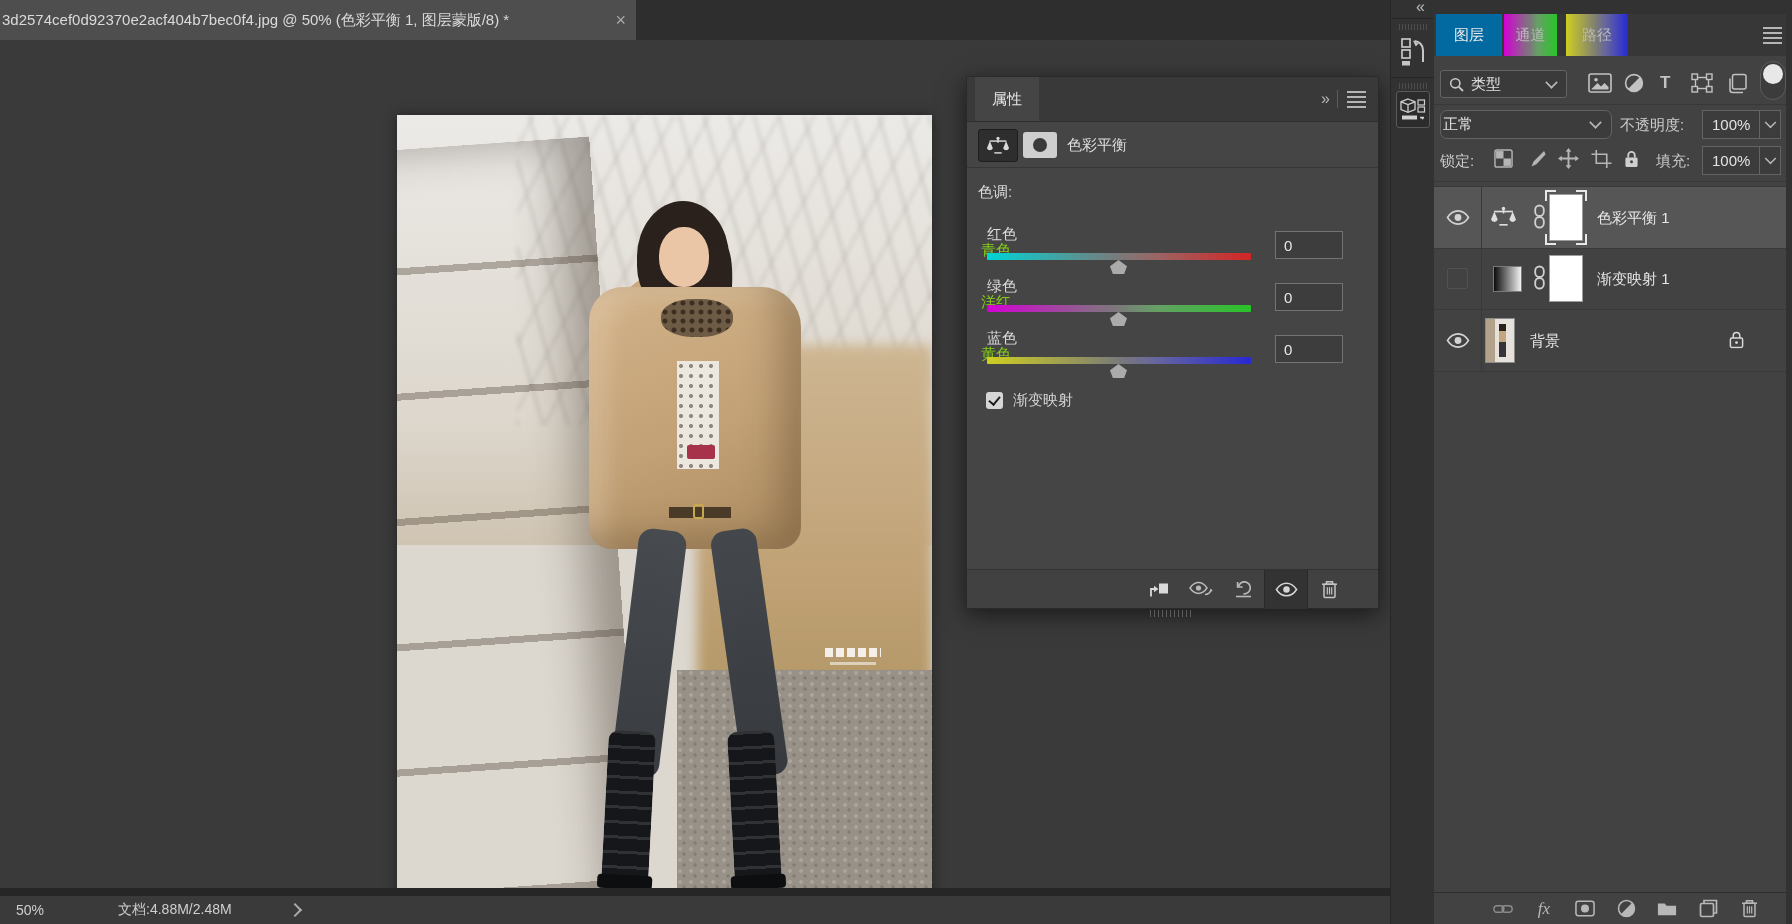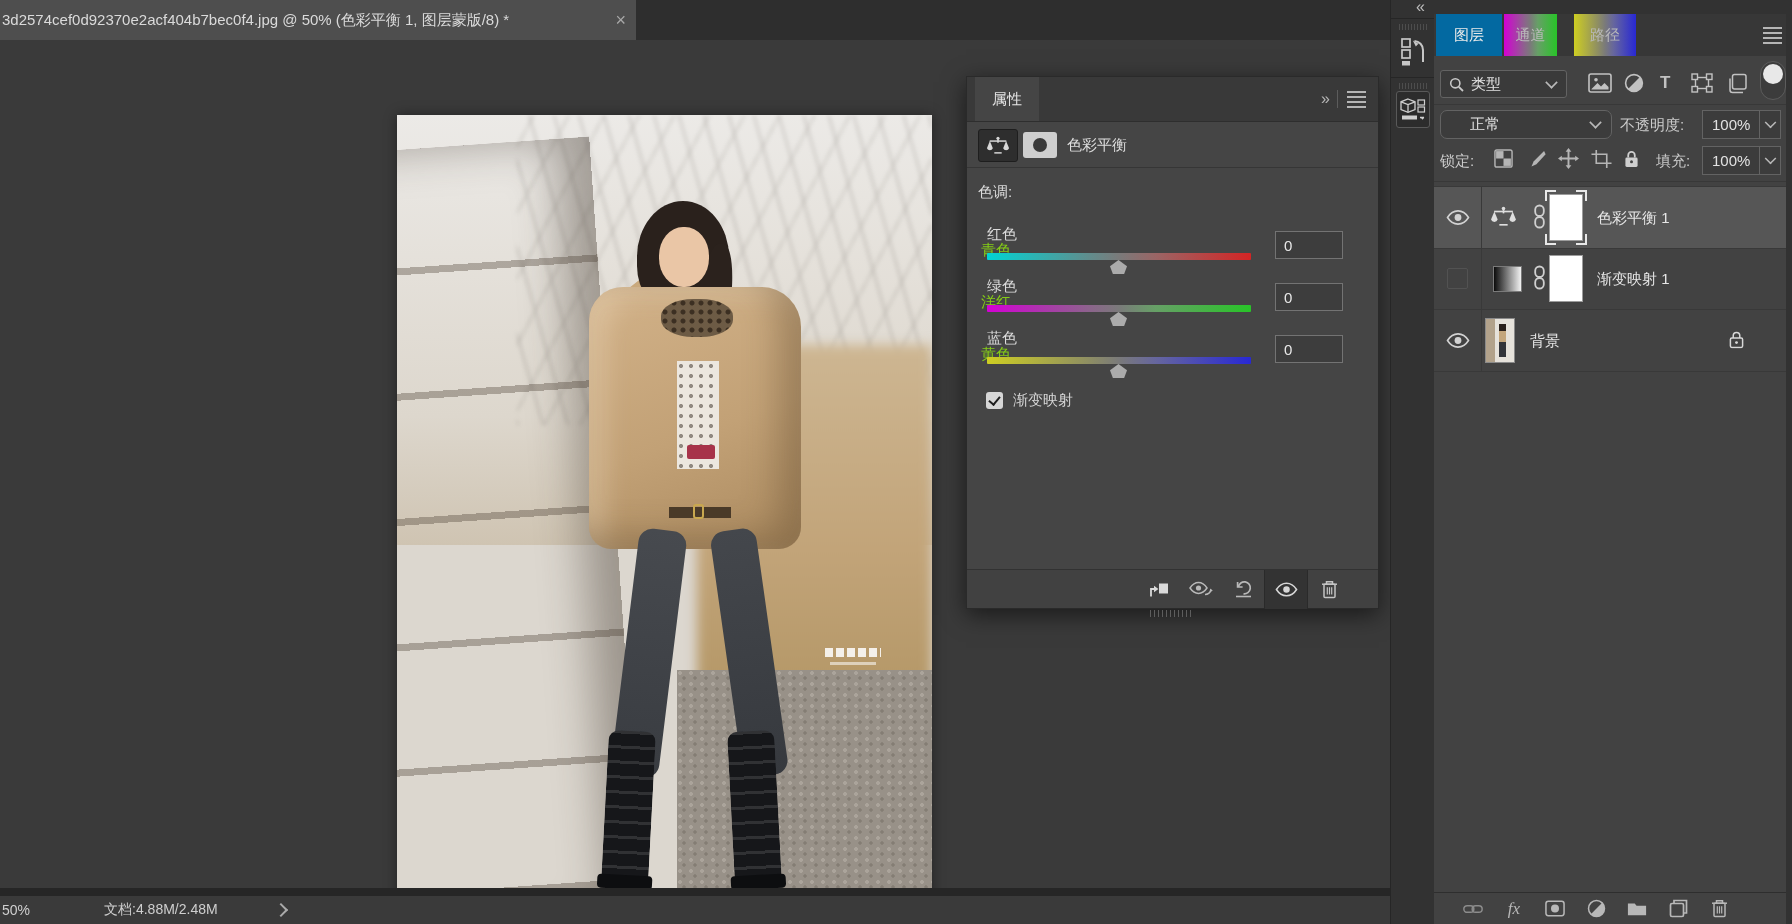--- a/index.html
+++ b/index.html
@@ -10,21 +10,21 @@
   .tabbar{position:absolute;left:0;top:0;width:1390px;height:40px;background:#2e2e2e;border-bottom:1px solid #242424}
   .doc-tab{position:absolute;left:0;top:0;width:636px;height:40px;background:#4e4e4e;display:flex;align-items:center;
            padding:0 10px 0 2px;box-sizing:border-box}
   .doc-tab-title{font-size:15px;color:#dadada;white-space:nowrap;overflow:hidden;flex:1}
   .doc-tab-close{color:#a8a8a8;font-size:18px;margin-left:6px;line-height:1}
 
   
   .canvas{position:absolute;left:0;top:40px;width:1390px;height:848px;background:#3a3a3a}
   .scroll-strip{position:absolute;left:0;top:888px;width:1390px;height:8px;background:#262626}
   .statusbar{position:absolute;left:0;top:896px;width:1390px;height:28px;background:#3a3a3a;display:flex;align-items:center;color:#cfcfcf;font-size:14px}
-  .sb-zoom{margin-left:2px}
+  .sb-zoom{margin-left:16px}
   .sb-doc{margin-left:74px}
   .sb-chev{margin-left:58px;width:8px;height:8px;border-right:2px solid #aaa;border-bottom:2px solid #aaa;transform:rotate(-45deg)}
 
   
   .photo{position:absolute;left:397px;top:75px;width:535px;height:800px;background:#dcd7cf;overflow:hidden;box-shadow:0 0 12px rgba(0,0,0,.4)}
   .ph-sky{position:absolute;left:0;top:0;width:535px;height:430px;background:linear-gradient(180deg,#eceae7 0%,#ddd7cd 70%,#cfc4b2 100%)}
   .ph-branches{position:absolute;left:120px;top:0;width:415px;height:310px;filter:blur(2px);opacity:.55;
     background:repeating-linear-gradient(74deg,rgba(110,105,100,.5) 0 2px,transparent 2px 24px),
                repeating-linear-gradient(-62deg,rgba(125,120,112,.45) 0 2px,transparent 2px 31px)}
   .ph-reeds{position:absolute;left:300px;top:230px;width:235px;height:340px;filter:blur(6px);
@@ -118,33 +118,33 @@
   .dock-hist{position:absolute;left:7px;top:33px;width:30px;height:36px;display:flex;align-items:center;justify-content:center}
   .dock-3d{position:absolute;left:5px;top:91px;width:34px;height:37px;background:#2c2c2c;border:1px solid #595959;border-radius:3px;
     display:flex;align-items:center;justify-content:center;box-sizing:border-box}
 
   
   .rp{position:absolute;left:1434px;top:0;width:358px;height:924px;background:#424242}
   .rp-topstrip{position:absolute;left:0;top:0;width:358px;height:14px;background:#323232}
   .rp-tabs{position:absolute;left:0;top:14px;width:358px;height:42px;background:#373737}
   .rp-tab{position:absolute;top:0;height:42px;display:flex;align-items:center;justify-content:center;color:#b9b9b9}
   .rp-tab.active{background:#0369a1;color:#eaeaea}
-  .rp-tab.t1{left:2px;width:66px}.rp-tab.t2{left:70px;width:53px}.rp-tab.t3{left:140px;width:62px}
+  .rp-tab.t1{left:2px;width:66px}.rp-tab.t2{left:70px;width:53px}.rp-tab.t3{left:132px;width:62px}
   .rp-menu{position:absolute;right:10px;top:13px}
   .rp-gutter{position:absolute;right:0;top:14px;width:6px;height:910px;background:#323232}
   .rp-line{position:absolute;left:0;width:352px;height:1px;background:#383838}
   .search-box{position:absolute;left:6px;top:70px;width:127px;height:28px;background:#3a3a3a;border:1px solid #636363;border-radius:3px;
     box-sizing:border-box;display:flex;align-items:center;padding:0 9px 0 8px;gap:7px;color:#e0e0e0}
   .search-box .grow{flex:1}
   .fi{position:absolute;top:73px;display:flex;align-items:center;justify-content:center;color:#c2c2c2}
   .fi.i1{left:154px}.fi.i2{left:190px}.fi.i3{left:226px;font-size:17px;font-weight:bold}.fi.i4{left:257px}.fi.i5{left:293px}
   .filter-toggle{position:absolute;left:326px;top:61px;width:26px;height:39px;border-radius:13px;background:#3c3c3c;border:1px solid #5c5c5c;box-sizing:border-box}
   .filter-toggle::after{content:"";position:absolute;left:2px;top:2px;width:20px;height:20px;border-radius:50%;background:#e8e8e8}
   .blend-select{position:absolute;left:6px;top:110px;width:172px;height:29px;background:#3c3c3c;border:1px solid #636363;border-radius:7px;
-    box-sizing:border-box;display:flex;align-items:center;padding:0 10px 0 29px;color:#e2e2e2}
+    box-sizing:border-box;display:flex;align-items:center;padding:0 10px 0 2px;color:#e2e2e2}
   .blend-select .grow{flex:1}
   .rp-label{position:absolute;color:#cccccc}
   .opacity-label{left:186px;top:116px}
   .lock-label{left:6px;top:152px}
   .fill-label{left:222px;top:152px}
   .val-box{position:absolute;width:58px;height:29px;background:#3c3c3c;border:1px solid #636363;box-sizing:border-box;
     display:flex;align-items:center;padding-left:9px;color:#e2e2e2}
   .chev-btn{position:absolute;width:21px;height:29px;background:#3c3c3c;border:1px solid #636363;border-left:none;box-sizing:border-box;
     display:flex;align-items:center;justify-content:center}
   .opacity-box{left:268px;top:110px}.opacity-chev{left:326px;top:110px}
@@ -171,21 +171,21 @@
   .l-grad{position:absolute;left:59px;top:50%;transform:translateY(-50%);width:27px;height:24px;border:1px solid #7a7a7a;
     background:linear-gradient(90deg,#0b0b0b,#f2f2f2)}
   .l-name{position:absolute;left:163px;top:50%;transform:translateY(-50%);color:#e6e6e6}
   .l-name.bgname{left:96px}
   .thumb-bg{position:absolute;left:51px;top:8px;width:30px;height:45px;border:1px solid #8a8a8a;box-sizing:border-box;
     background:linear-gradient(90deg,#b2a28b 0 9px,#e6e2db 9px 100%);overflow:hidden}
   .thumb-bg::after{content:"";position:absolute;left:13px;top:5px;width:7px;height:33px;
     background:linear-gradient(180deg,#2a211c 0 7px,#c4a67c 7px 18px,#33353a 18px 33px)}
   .l-lock{position:absolute;right:42px;top:50%;transform:translateY(-50%)}
   .rp-bottom{position:absolute;left:0;bottom:0;width:358px;height:32px;background:#424242;border-top:1px solid #2e2e2e;
-    display:flex;align-items:center;padding-left:29px;gap:21px;box-sizing:border-box}
+    display:flex;align-items:center;padding-left:59px;gap:21px;box-sizing:border-box}
   .rp-bottom .bi{display:flex;align-items:center;justify-content:center;width:20px}
   .fx{font-family:"Liberation Serif","DejaVu Serif",serif;font-style:italic;font-size:17px;color:#b8b8b8}
 </style>
 </head>
 <body>
 
 <div class="app">
 
   <div class="tabbar">
     <div class="doc-tab">

